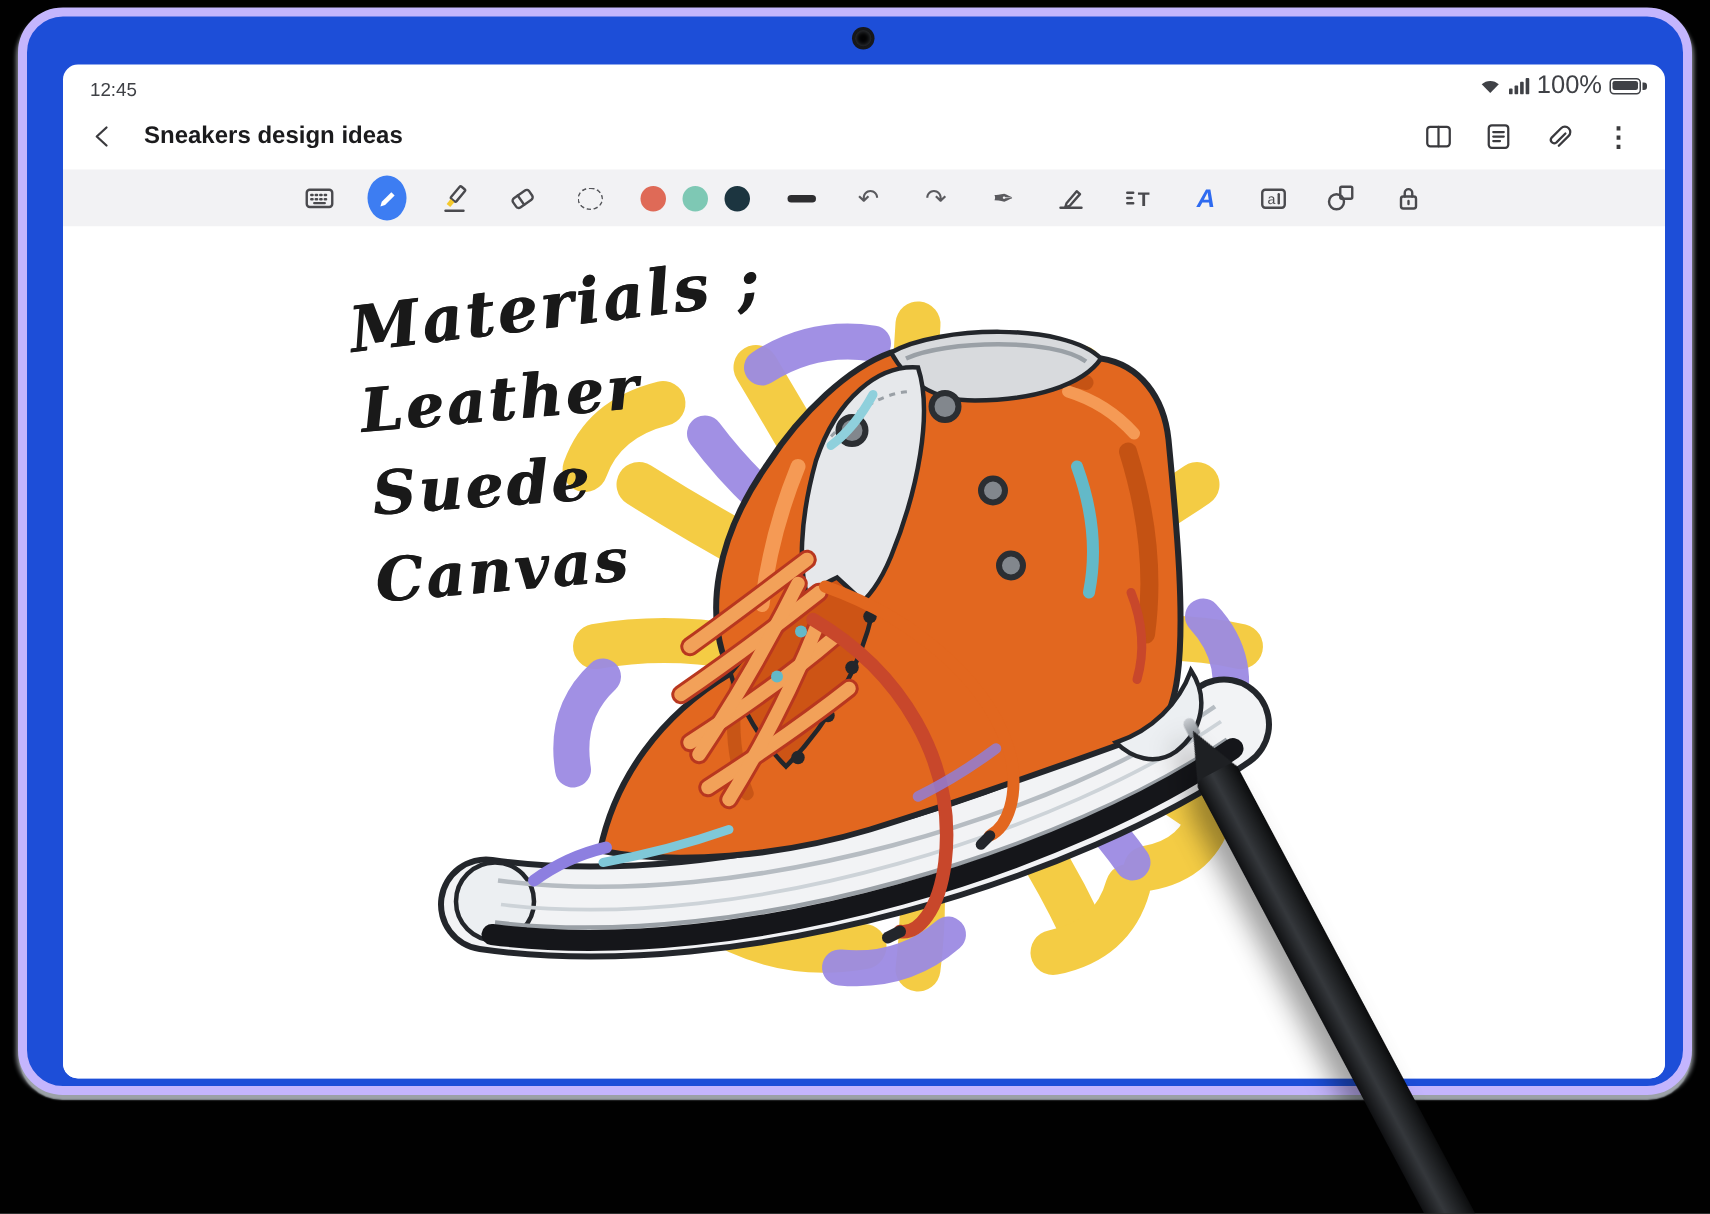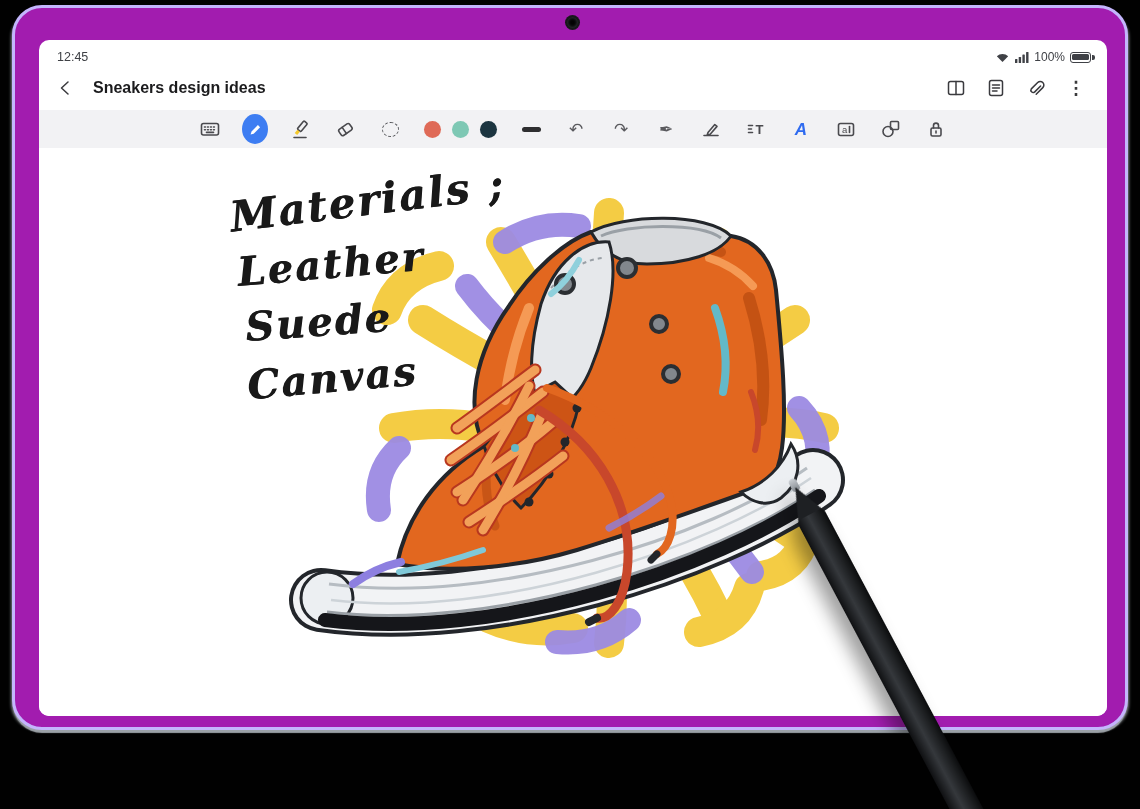--- a/index.html
+++ b/index.html
@@ -2,38 +2,38 @@
 <html><head>
 <meta charset="utf-8">
 <style>
   * { margin:0; padding:0; box-sizing:border-box; }
   html,body { width:1140px; height:809px; background:#000; }
   .page { position:relative; width:1140px; height:809px; background:#010101; overflow:hidden;
           font-family:"Liberation Sans", "DejaVu Sans", sans-serif; }
 
   
   .device { position:absolute; left:12px; top:5px; width:1116px; height:725px;
-            background:#a21caf; border-radius:30px; border:3px solid #c4b5fd;
+            background:#1d4ed8; border-radius:30px; border:6px solid #c4b5fd;
             box-shadow: 0 4px 1px -1px #9ba1a7, 4px 3px 3px -3px #7e8287,
                         -4px 3px 3px -3px #7e8287, 0 1px 0 #55585c; }
   .camera { position:absolute; left:552px; top:9px; width:11px; height:11px; border-radius:50%;
             background:#030304; box-shadow: inset 0 0 3px 1px #2f3236, 0 0 0 2px #17181b; }
   .screen { position:absolute; left:24px; top:32px; width:1068px; height:676px;
             background:#ffffff; border-radius:10px; overflow:hidden; }
 
   
   .status-bar { height:26px; display:flex; align-items:flex-end; justify-content:space-between;
                 padding:0 16px 2px 18px; }
   .status-time { font-size:12.5px; color:#3f4146; }
   .status-right { display:flex; align-items:center; gap:5px; }
   .batt { position:relative; width:21px; height:11px; border:1.6px solid #3f4146; border-radius:3px; }
   .batt::after { content:""; position:absolute; right:-4.5px; top:2px; width:2.5px; height:5px;
                  background:#3f4146; border-radius:0 2px 2px 0; }
   .batt-fill { position:absolute; inset:1.3px; background:#3f4146; border-radius:1.5px; }
-  .batt-pct { font-size:12px; color:#3f4146; }
+  .batt-pct { font-size:17px; color:#3f4146; }
 
   
   .app-header { height:44px; display:flex; align-items:center; padding:0 16px 0 12px; gap:8px; }
   .icon-btn { background:none; border:none; width:30px; height:30px; display:flex;
               align-items:center; justify-content:center; cursor:pointer; border-radius:6px; }
   .page-title { font-size:16px; font-weight:700; color:#1b1b1d; margin-left:4px; }
   .header-actions { margin-left:auto; display:flex; align-items:center; gap:10px; }
   .kebab { font-size:18px; font-weight:700; color:#3a3a3c; line-height:1; }
 
   

